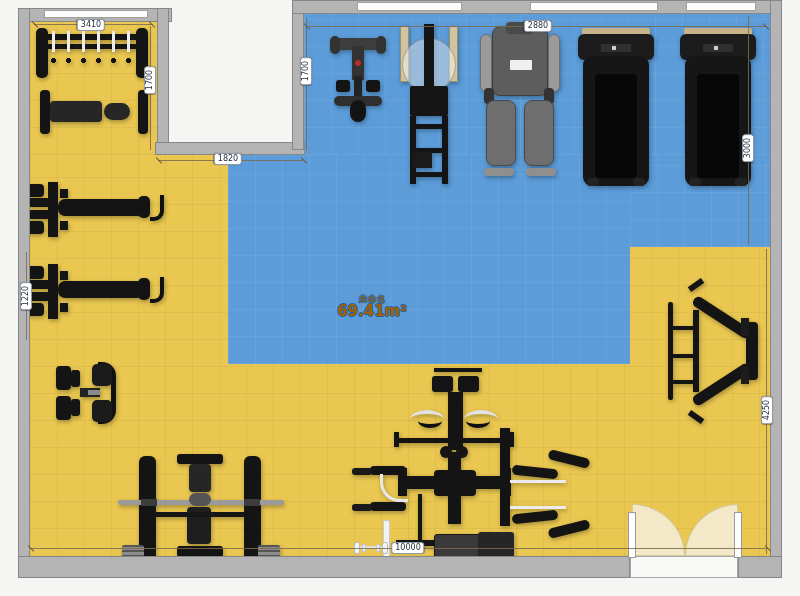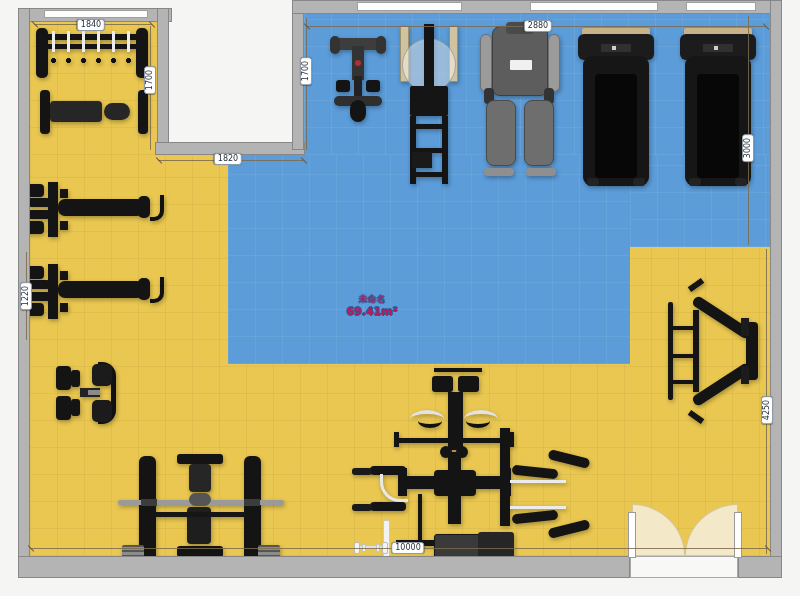--- a/index.html
+++ b/index.html
@@ -15,24 +15,24 @@
   .wall{position:absolute;background:#b4b4b4;border:1px solid #878787;box-sizing:border-box;z-index:20;}
   .window{position:absolute;background:#fdfdfd;border:1px solid #9f9f9f;box-sizing:border-box;z-index:21;}
   .dimline{position:absolute;background:#7b6a4e;z-index:30;opacity:.85;}
   .tk{position:absolute;width:8px;height:1px;background:#6a5a40;transform:rotate(45deg);z-index:31;}
   .badge{position:absolute;background:#fff;border:1px solid #8f9aa6;border-radius:3px;color:#1e2a38;
          font-size:8px;line-height:10px;padding:0 3px;white-space:nowrap;z-index:40;
          transform:translate(-50%,-50%);box-shadow:0 0 1px rgba(0,0,0,.35);}
   .badge.v{transform:translate(-50%,-50%) rotate(-90deg);}
   .eq{position:absolute;z-index:10;filter:drop-shadow(1px 2px 2px rgba(0,0,0,.30));}
   .blk{background:#141414;}
-  .roomlabel{position:absolute;z-index:35;text-align:center;color:#be185d;
+  .roomlabel{position:absolute;z-index:35;text-align:center;color:#a16207;
      text-shadow:-1px 0 0 #2a6099,1px 0 0 #2a6099,0 -1px 0 #2a6099,0 1px 0 #2a6099;}
   .roomlabel .nm{font-size:9px;line-height:11px;}
-  .roomlabel .ar{font-size:11px;line-height:13px;font-weight:bold;}
+  .roomlabel .ar{font-size:15px;line-height:13px;font-weight:bold;}
   .doorleaf{position:absolute;background:#ffffff;border:1px solid #9a9a9a;box-sizing:border-box;z-index:26;}
   .fan{position:absolute;background:#f3e9c8;border:1px solid rgba(160,140,80,.35);box-sizing:border-box;z-index:5;}
   .threshold{position:absolute;background:#f8f8f6;border:1px solid #a8a8a8;box-sizing:border-box;z-index:19;}
 </style>
 </head>
 <body>
 
 <div id="plan">
 
   <div class="floor-y" style="left:30px;top:20px;width:127px;height:135px;"></div>
@@ -57,21 +57,21 @@
 
   <div class="threshold" style="left:630px;top:556px;width:108px;height:22px;"></div>
   <div class="fan" style="left:632px;top:504px;width:53px;height:52px;border-radius:0 100% 0 0;"></div>
   <div class="fan" style="left:685px;top:504px;width:53px;height:52px;border-radius:100% 0 0 0;"></div>
   <div class="doorleaf" style="left:628px;top:512px;width:8px;height:46px;"></div>
   <div class="doorleaf" style="left:734px;top:512px;width:8px;height:46px;"></div>
 
   <div class="dimline" style="left:34px;top:24px;width:118px;height:1px;"></div>
   <i class="tk" style="left:31px;top:24px;"></i>
   <i class="tk" style="left:148px;top:24px;"></i>
-  <div class="badge" style="left:91px;top:25px;">1840</div>
+  <div class="badge" style="left:91px;top:25px;">3410</div>
 
   <div class="dimline" style="left:150px;top:26px;width:1px;height:124px;"></div>
   <div class="badge v" style="left:150px;top:80px;">1700</div>
 
   <div class="dimline" style="left:158px;top:160px;width:146px;height:1px;"></div>
   <i class="tk" style="left:155px;top:160px;"></i>
   <i class="tk" style="left:300px;top:160px;"></i>
   <div class="badge" style="left:228px;top:159px;">1820</div>
 
   <div class="dimline" style="left:306px;top:18px;width:1px;height:132px;"></div>

